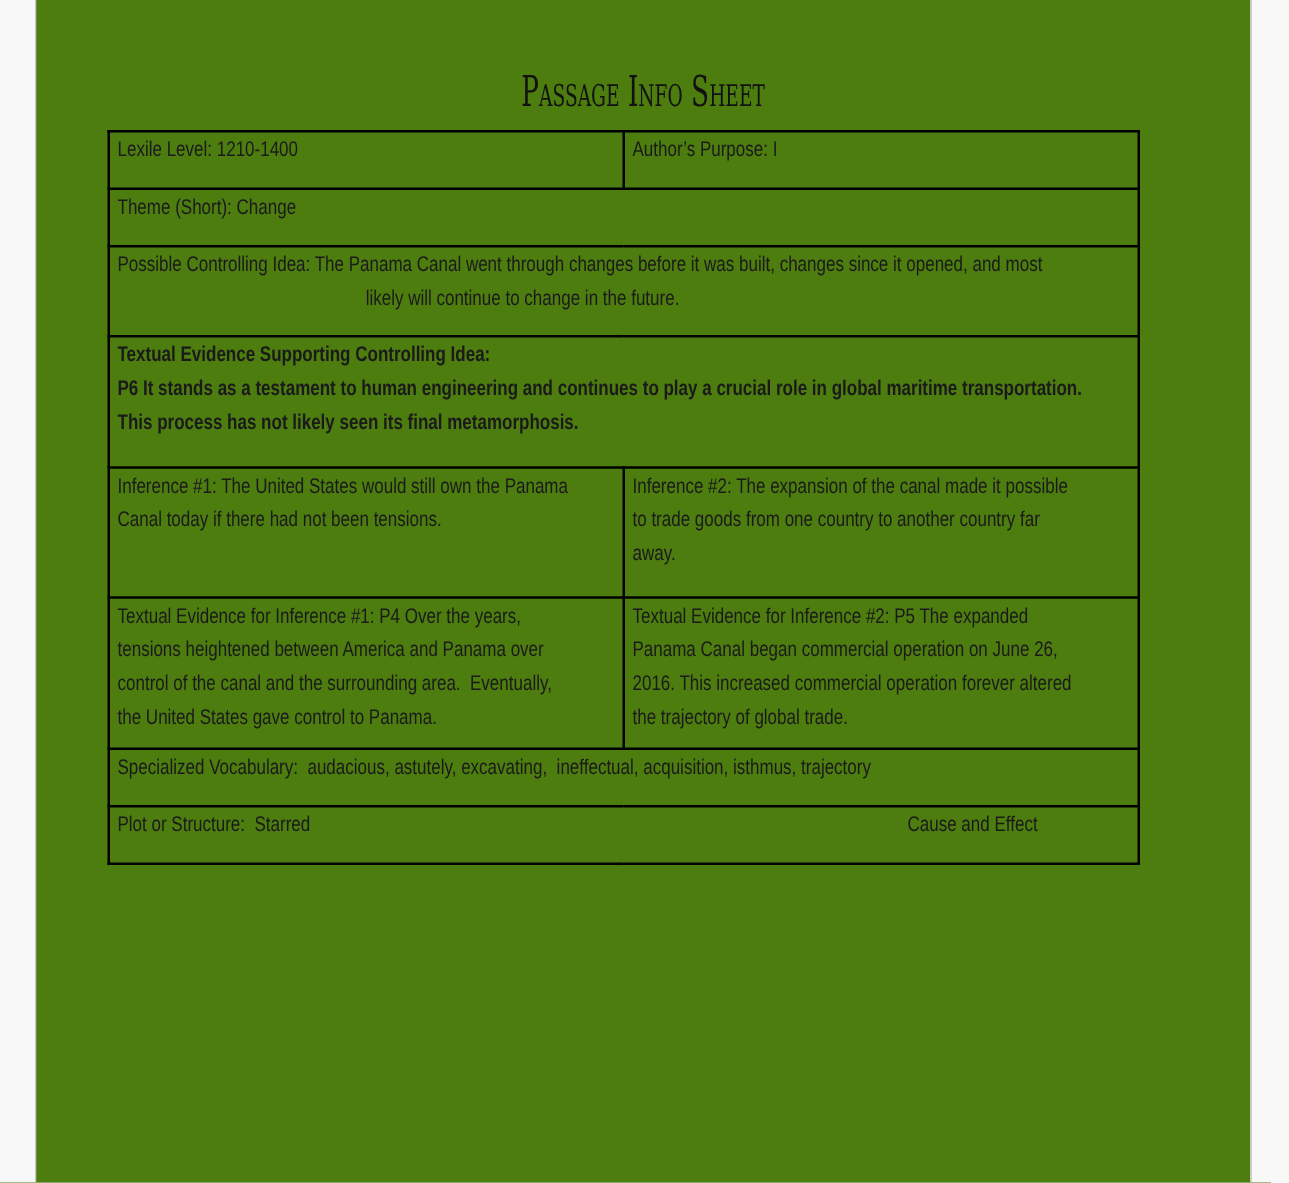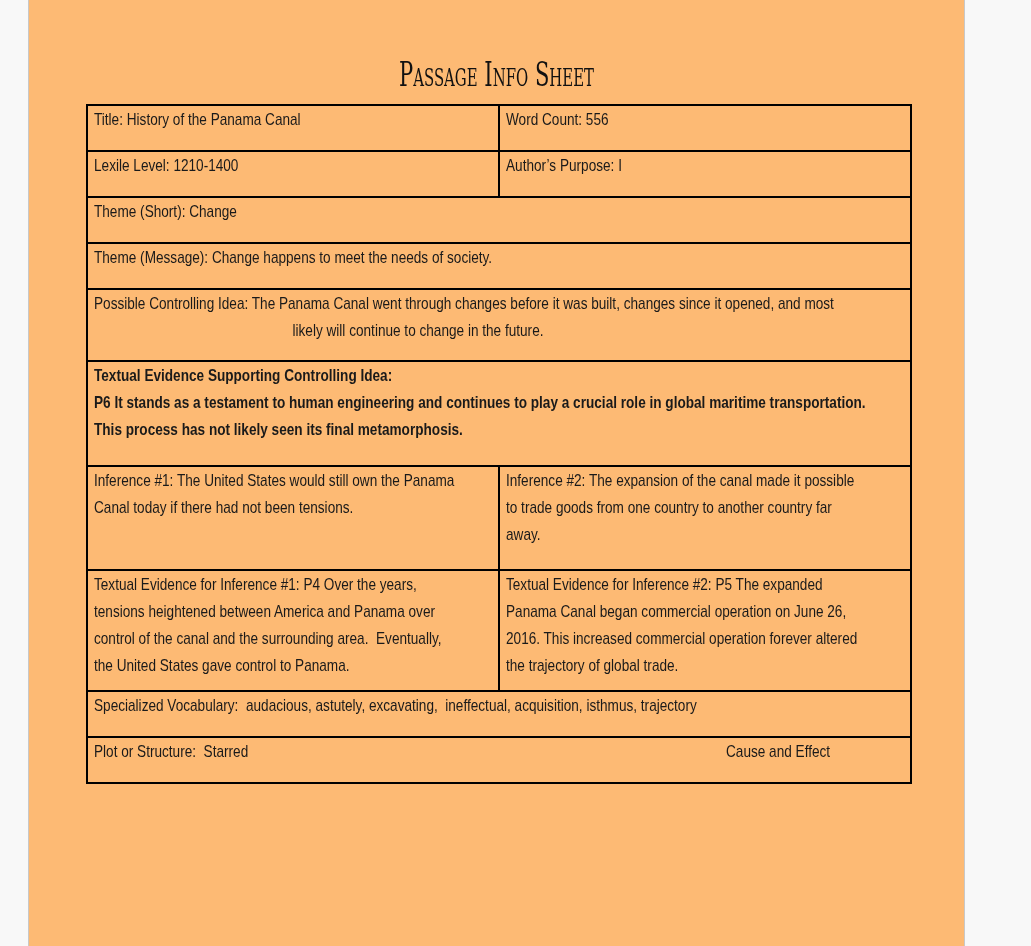--- a/index.html
+++ b/index.html
@@ -4,23 +4,24 @@
 <style>
   html, body { margin: 0; padding: 0; }
   body {
     width: 1031px; height: 946px; overflow: hidden;
     background: #f8f8f8;
     position: relative;
     font-family: "Liberation Sans", "DejaVu Sans", sans-serif;
   }
   .page {
     position: absolute; left: 28px; top: 0; width: 935px; height: 946px;
-    background: #fdba74;
+    background: #4d7c0f;
     border-left: 1px solid #c8c8c8;
     border-right: 1px solid #c8c8c8;
+    padding-left: 36px;
   }
   .title {
     position: absolute; left: 0; right: 0; top: 54px;
     text-align: center;
     font-family: "DejaVu Serif", serif;
     font-size: 34px;
     font-variant: small-caps;
     letter-spacing: 0px;
     color: #111;
     transform: scaleX(0.62);
@@ -66,50 +67,37 @@
 <div class="page">
   <div class="title">Passage Info Sheet</div>
 
   <table class="sheet">
     <colgroup>
       <col style="width:412px">
       <col style="width:412px">
     </colgroup>
 
     <tbody>
-        <tr class="r1">
-      <td>
-        <span class="cond">Title: History of the Panama Canal</span>
-      </td>
-      <td>
-        <span class="cond">Word Count: 556</span>
-      </td>
-    </tr>
 
     <tr class="r-short">
       <td>
         <span class="cond">Lexile Level: 1210-1400</span>
       </td>
       <td>
         <span class="cond">Author’s Purpose: I</span>
       </td>
     </tr>
 
 
     <tr class="r-short">
       <td colspan="2">
         <span class="cond">Theme (Short): Change</span>
       </td>
     </tr>
 
-    <tr class="r-short">
-      <td colspan="2">
-        <span class="cond">Theme (Message): Change happens to meet the needs of society.</span>
-      </td>
-    </tr>
 
 
     <tr class="r-ci">
       <td colspan="2">
         <span class="cond line">Possible Controlling Idea: The Panama Canal went through changes before it was built, changes since it opened, and most</span>
         <span class="cond line">likely will continue to change in the future.</span>
       </td>
     </tr>
 
     <tr class="r-evci">

